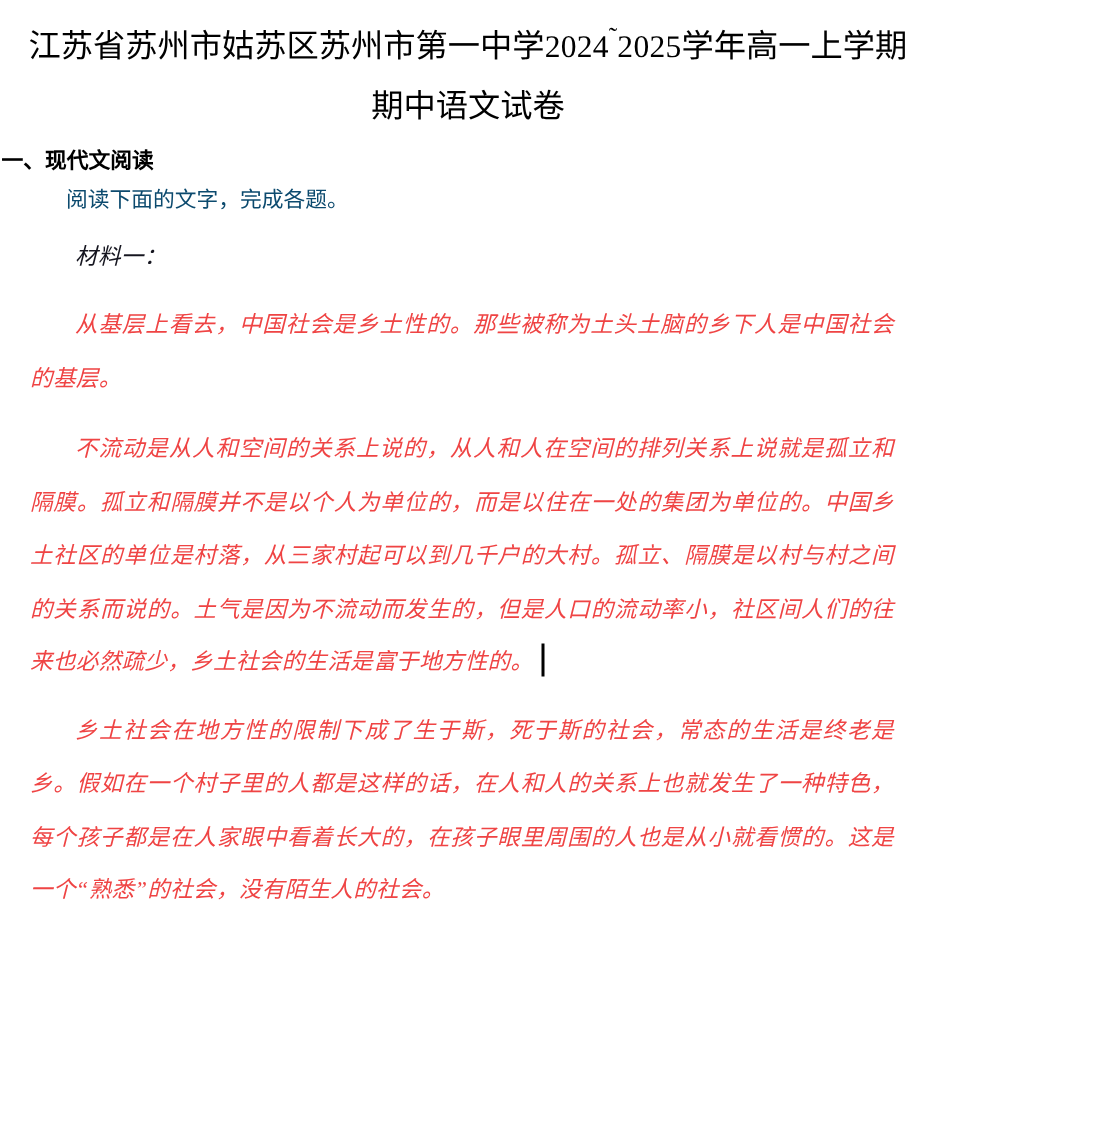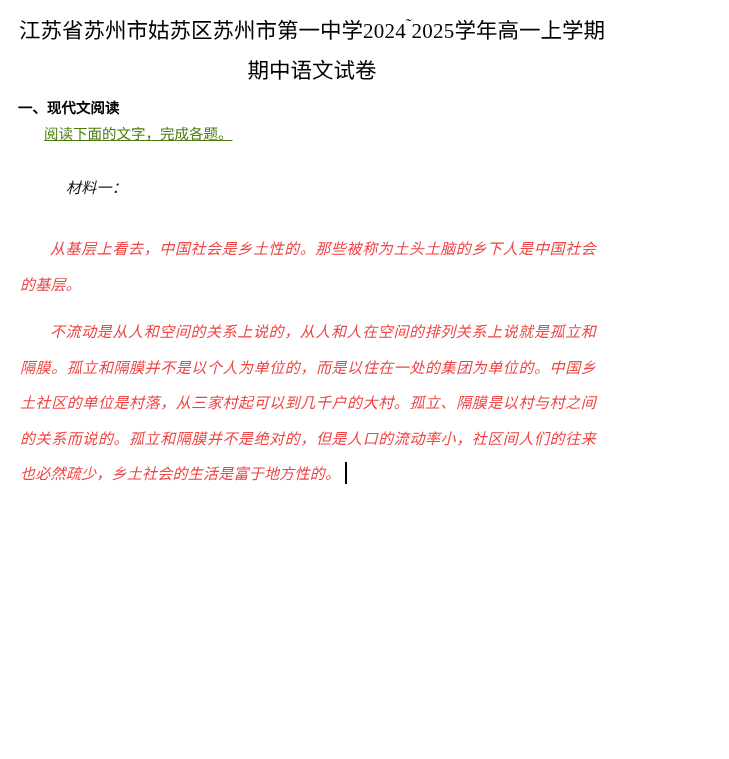--- a/index.html
+++ b/index.html
@@ -54,35 +54,34 @@
     letter-spacing: 0.2px;
   }
 
   
   .section-heading {
     font-family: "Liberation Sans", "DejaVu Sans", sans-serif;
     font-size: 14.5px;
     font-weight: bold;
     color: #000000;
     margin: 0;
-    padding: 0 0 0 18px;
+    padding: 0 0 0 1px;
     line-height: 22px;
   }
 
   
   .instruction {
     font-family: "Liberation Sans", "DejaVu Sans", sans-serif;
     font-size: 14.5px;
     font-weight: 400;
-    color: #4d7c0f;
+    color: #0c4a6e;
     margin: 0;
     padding: 0 0 0 15px;
     text-indent: 2em;
     line-height: 30px;
-    text-decoration: underline;
   }
 
   
   .para {
     font-family: "Liberation Serif", "DejaVu Serif", serif;
     font-style: italic;
     font-size: 15px;
     color: #ef4444;
     margin: 0;
     padding: 0 28px 0 20px;
@@ -92,21 +91,21 @@
     text-justify: inter-ideograph;
     letter-spacing: 0.25px;
     position: relative;
   }
 
   .material-label {
     font-family: "Liberation Serif", "DejaVu Serif", serif;
     font-style: italic;
     font-size: 15px;
     color: #15151f;
-    margin: 16px;
+    margin: 0;
     padding: 0 0 0 20px;
     text-indent: 2em;
     line-height: 35px;
     letter-spacing: 0.25px;
   }
 
   
   .caret {
     display: inline-block;
     width: 2px;
@@ -142,18 +141,19 @@
 
   <div class="spacer-10"></div>
 
   <p class="para">从基层上看去，中国社会是乡土性的。那些被称为土头土脑的乡下人是中国社会的基层。</p>
 
   <div class="spacer-6"></div>
 
 
   <div class="spacer-6"></div>
 
-  <p class="para"><span>不流动是从人和空间的关系上说的，从人和人在空间的排列关系上说就是孤立和隔膜。孤立和隔膜并不是以个人为单位的，而是以住在一处的集团为单位的。中国乡土社区的单位是村落，从三家村起可以到几千户的大村。孤立、隔膜是以村与村之间的关系而说的。孤立和隔膜并不是绝对的，但是人口的流动率小，社区间人们的往来也必然疏少，乡土社会的生活是富于地方性的。</span><span class="caret"></span></p>
+  <p class="para"><span>不流动是从人和空间的关系上说的，从人和人在空间的排列关系上说就是孤立和隔膜。孤立和隔膜并不是以个人为单位的，而是以住在一处的集团为单位的。中国乡土社区的单位是村落，从三家村起可以到几千户的大村。孤立、隔膜是以村与村之间的关系而说的。土气是因为不流动而发生的，但是人口的流动率小，社区间人们的往来也必然疏少，乡土社会的生活是富于地方性的。</span><span class="caret"></span></p>
 
   <div class="spacer-10"></div>
 
+  <p class="para">乡土社会在地方性的限制下成了生于斯，死于斯的社会，常态的生活是终老是乡。假如在一个村子里的人都是这样的话，在人和人的关系上也就发生了一种特色，每个孩子都是在人家眼中看着长大的，在孩子眼里周围的人也是从小就看惯的。这是一个“熟悉”的社会，没有陌生人的社会。</p>
 
 </div>
 
 </body></html>

